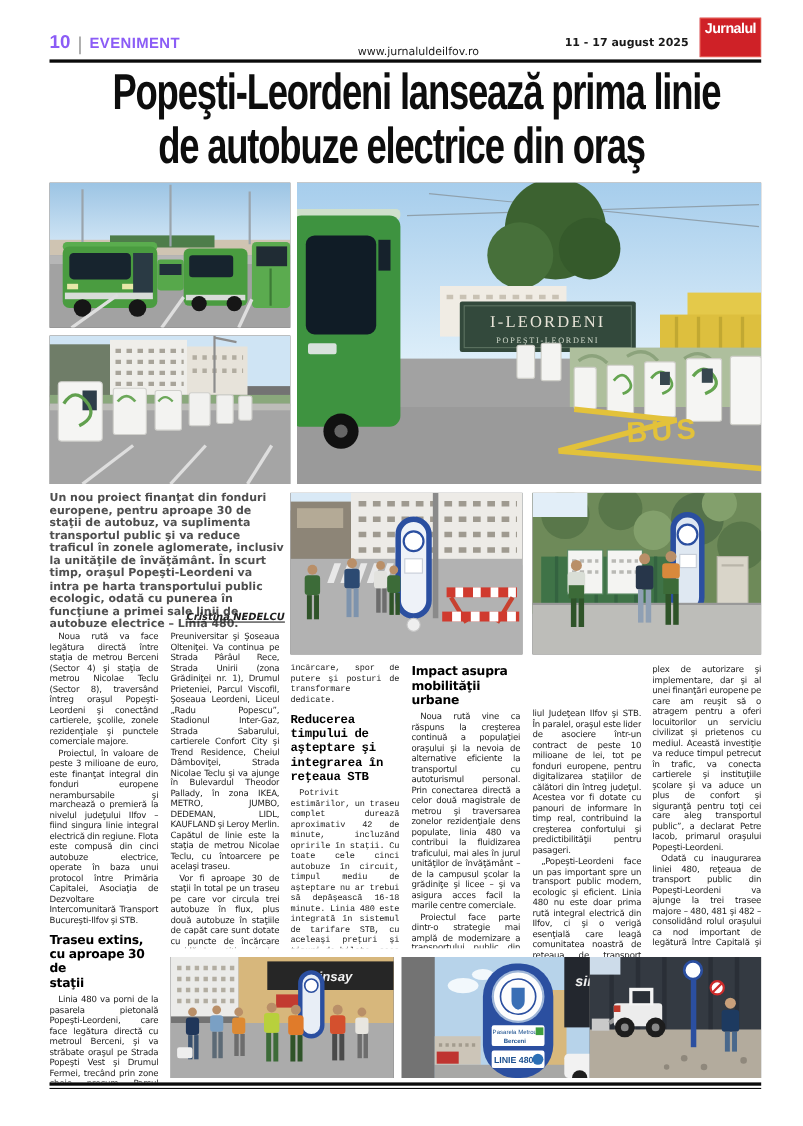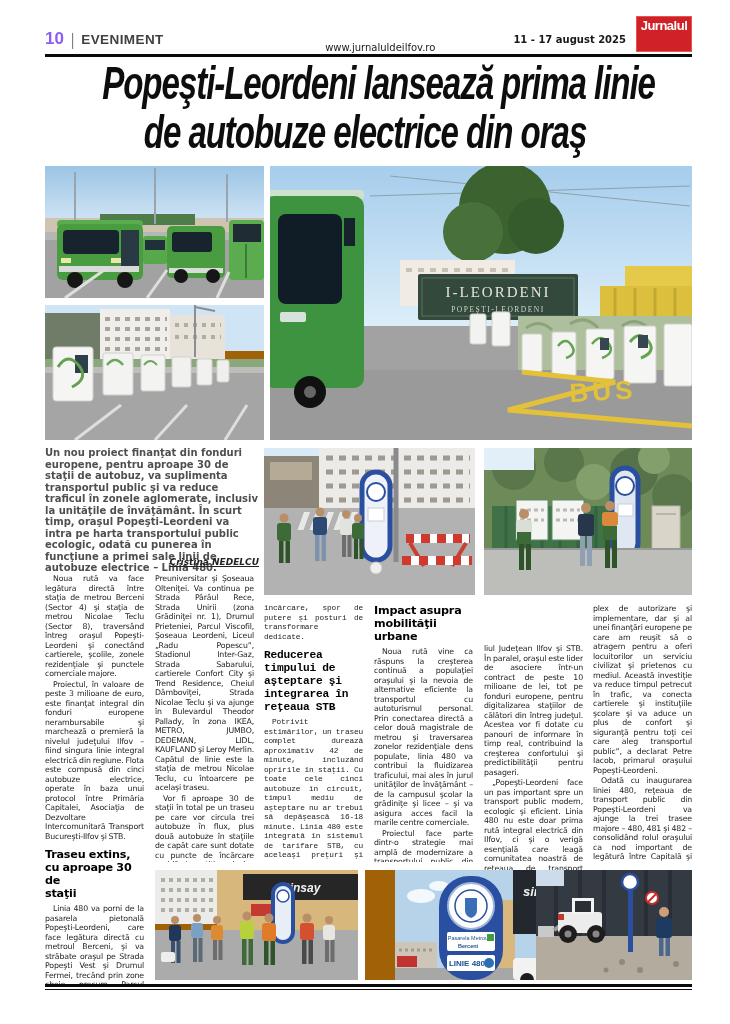--- a/index.html
+++ b/index.html
@@ -4,39 +4,39 @@
 <style>
   html,body{margin:0;padding:0;background:#888;}
   .page{position:relative;width:730px;height:1024px;background:#ffffff;overflow:hidden;
         font-family:"DejaVu Sans",sans-serif;color:#1c1c1c;}
   .abs{position:absolute;}
 
   
   .header{left:45px;top:26px;width:647px;height:26px;display:flex;align-items:center;}
   .pageno{font-family:"Liberation Sans",sans-serif;font-size:17px;font-weight:bold;color:#8b5cf6;}
   .sep{font-size:16px;font-weight:300;color:#444;margin:0 6px;}
-  .section{font-family:"Liberation Sans",sans-serif;font-size:13.5px;font-weight:bold;color:#404040;letter-spacing:.4px;}
+  .section{font-family:"Liberation Sans",sans-serif;font-size:13.5px;font-weight:bold;color:#8b5cf6;letter-spacing:.4px;}
   .website{margin-left:auto;font-size:10px;font-weight:normal;color:#1a1a1a;margin-top:16px;}
   .hdate{margin-left:78px;margin-right:10px;font-size:10px;font-weight:bold;color:#1a1a1a;}
   .logo{position:relative;width:56px;height:26px;flex:0 0 auto;}
   .logo-main{position:absolute;bottom:0;right:0;width:56px;height:36px;background:#cf2127;color:#fff;
              font-family:"Liberation Sans",sans-serif;font-weight:bold;font-size:13px;line-height:19px;
              text-align:center;letter-spacing:-.5px;box-shadow:inset 0 0 0 1px #e5584f;}
   .logo-tag{position:absolute;top:0;left:5px;background:#8c1b1b;color:#fff;font-size:6px;font-weight:bold;
             line-height:8px;padding:0 3px;}
   .rule-top{left:45px;top:54px;width:647px;height:3px;background:#0a0a0a;}
 
   
-  .headline{left:0;top:59px;width:730px;text-align:center;color:#0d0d0d;font-style:italic;}
+  .headline{left:0;top:59px;width:730px;text-align:center;color:#0d0d0d;}
   .headline span{display:block;white-space:nowrap;font-family:"Liberation Sans",sans-serif;
                  font-weight:bold;font-size:46px;line-height:49px;letter-spacing:-1.5px;
                  transform:scaleX(.72);transform-origin:50% 50%;}
 
   
-  .photo{position:absolute;overflow:hidden;background:#a16207;}
+  .photo{position:absolute;overflow:hidden;background:#737373;}
   .photo svg{display:block;}
   .ph-buses{left:45px;top:166px;width:219px;height:132px;}
   .ph-street{left:45px;top:305px;width:219px;height:135px;}
   .ph-depot{left:270px;top:166px;width:422px;height:274px;}
   .ph-install{left:264px;top:448px;width:211px;height:147px;}
   .ph-shelter{left:484px;top:448px;width:208px;height:147px;}
   .ph-crew{left:155px;top:870px;width:203px;height:110px;}
   .ph-sign480{left:365px;top:870px;width:164px;height:110px;padding-left:30px;}
   .ph-excavator{left:536px;top:870px;width:156px;height:110px;}
 

